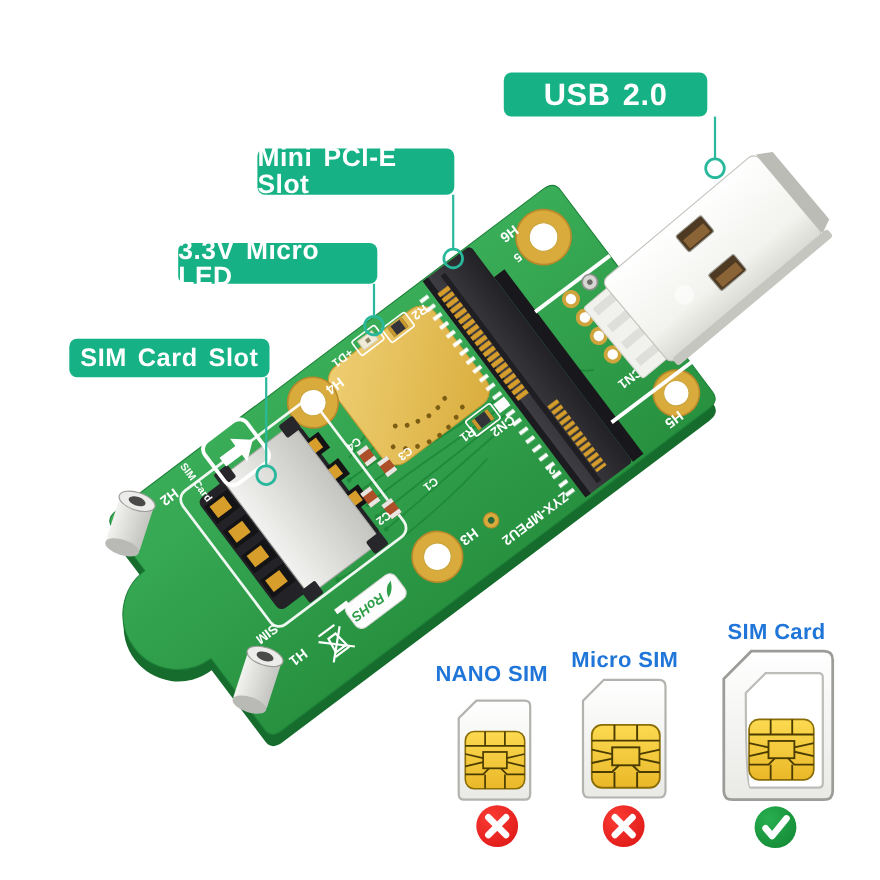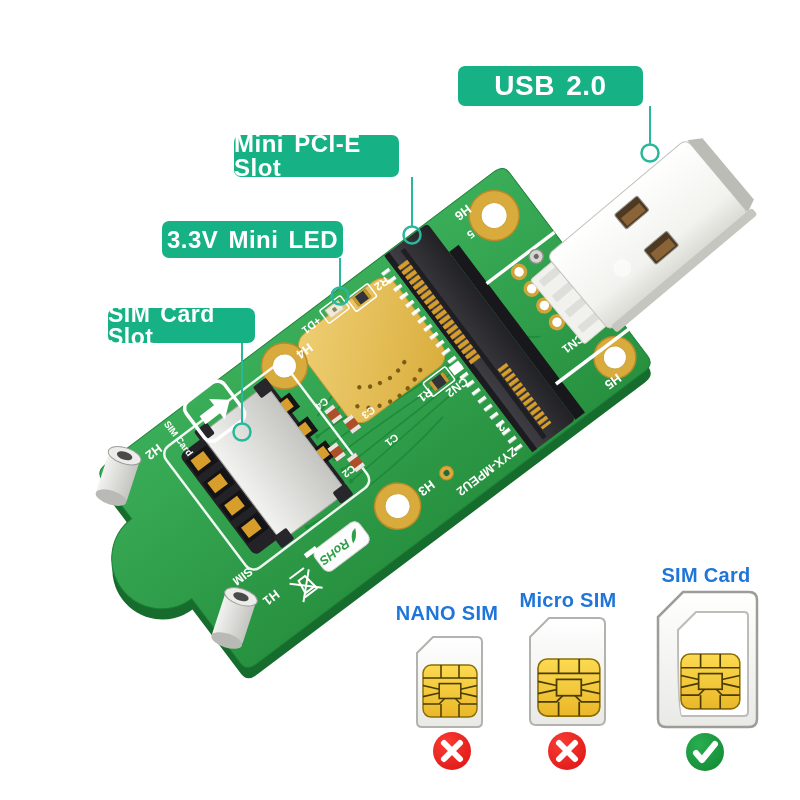--- a/index.html
+++ b/index.html
@@ -3,23 +3,23 @@
 <meta charset="utf-8">
 <style>
   html,body{margin:0;padding:0;background:#fff;}
   .stage{position:relative;width:800px;height:800px;background:#fff;overflow:hidden;
          font-family:"Liberation Sans",sans-serif;}
   .stage svg{position:absolute;left:0;top:0;}
   .callout{position:absolute;background:var(--accent,#16b285);color:#fff;font-weight:700;
            display:flex;align-items:center;justify-content:center;border-radius:7px;
            letter-spacing:.5px;line-height:1;word-spacing:3px;}
   #co-usb {left:445px;top:66px;width:185px;height:40px;font-size:28px;margin-left:13px;}
-  #co-pcie{left:234px;top:135px;width:165px;height:42px;font-size:24px;}
+  #co-pcie{left:234px;top:135px;width:179px;height:42px;font-size:24px;}
   #co-led {left:162px;top:221px;width:181px;height:37px;font-size:24px;}
-  #co-sim {left:63px; top:308px;width:147px;height:35px;font-size:23px;margin-left:45px;}
+  #co-sim {left:63px; top:308px;width:182px;height:35px;font-size:23px;}
   .sim-label{position:absolute;width:130px;text-align:center;font-weight:700;
              color:var(--blue,#1f75d8);font-size:20px;letter-spacing:.3px;}
   #lb-nano {left:382px;top:602px;}
   #lb-micro{left:503px;top:589px;}
   #lb-sim  {left:641px;top:564px;}
   text.silk{fill:#fff;font-weight:700;font-family:"Liberation Sans",sans-serif;}
   .callout-line{stroke:var(--line,#2ab89c);stroke-width:2;}
   .callout-ring{stroke:var(--line,#2ab89c);stroke-width:2.5;fill:none;}
 </style>
 </head>
@@ -383,21 +383,21 @@
   </g>
 </svg>
 
 <div class="callout" id="co-usb">
   <span>USB 2.0</span>
 </div>
 <div class="callout" id="co-pcie">
   <span>Mini PCI-E Slot</span>
 </div>
 <div class="callout" id="co-led">
-  <span>3.3V Mini LED</span>
+  <span>3.3V Micro LED</span>
 </div>
 <div class="callout" id="co-sim">
   <span>SIM Card Slot</span>
 </div>
 
 <div class="sim-label" id="lb-micro">
   <span>Micro SIM</span>
 </div>
 <div class="sim-label" id="lb-nano">
   <span>NANO SIM</span>

